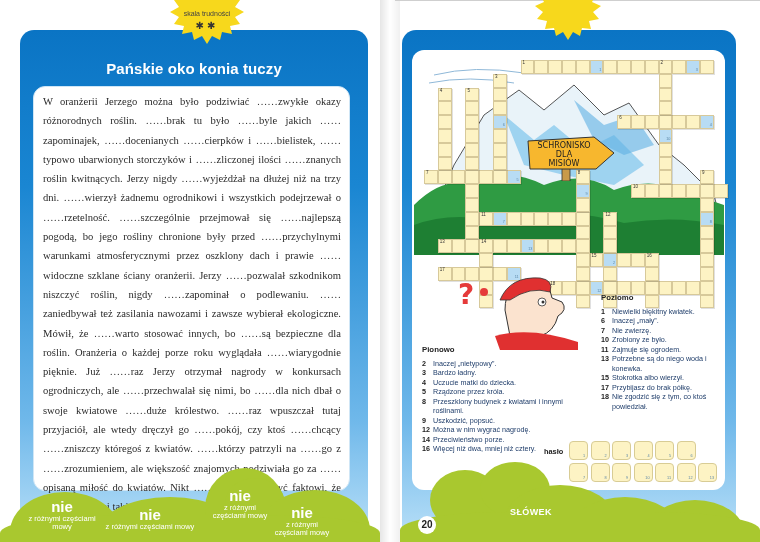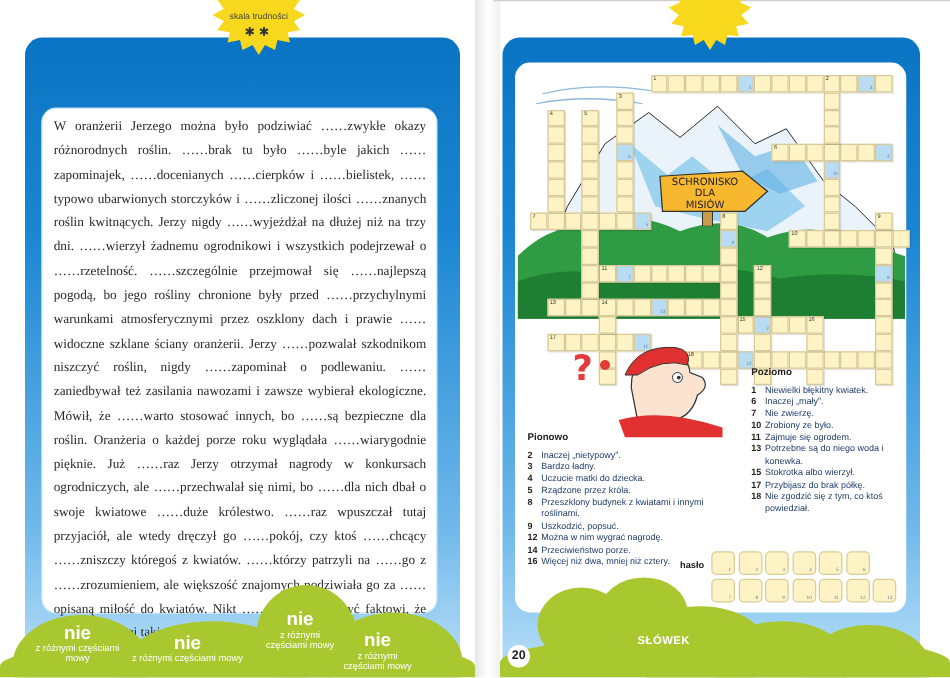--- a/index.html
+++ b/index.html
@@ -83,20 +83,21 @@
   <div class="lp-frame"></div>
 
   <div class="badge-star">
     <svg width="90" height="56" viewBox="0 0 90 56">
       <polygon fill="#f7d81c" points="45,56 40,48 32,52 30,44 20,46 22,38 12,36 17,29 8,24 17,19 12,12 22,10 20,2 45,2 70,2 68,10 78,12 73,19 82,24 73,29 78,36 68,38 70,46 60,44 58,52 50,48"></polygon>
     </svg>
   </div>
   <div class="badge-label">skala trudności</div>
   <div class="badge-stars">✱✱</div>
 
+  <div class="lp-title">Pańskie oko konia tuczy</div>
   <div class="lp-textbox"></div>
   <div class="lp-text">
     <span>W oranżerii Jerzego można było podziwiać ……zwykłe okazy różnorodnych roślin. ……brak tu było ……byle jakich ……zapominajek, ……docenianych ……cierpków i ……bielistek, ……typowo ubarwionych storczyków i ……zliczonej ilości ……znanych roślin kwitnących. Jerzy nigdy ……wyjeżdżał na dłużej niż na trzy dni. ……wierzył żadnemu ogrodnikowi i wszystkich podejrzewał o ……rzetelność. ……szczególnie przejmował się ……najlepszą pogodą, bo jego rośliny chronione były przed ……przychylnymi warunkami atmosferycznymi przez oszklony dach i prawie ……widoczne szklane ściany oranżerii. Jerzy ……pozwalał szkodnikom niszczyć roślin, nigdy ……zapominał o podlewaniu. ……zaniedbywał też zasilania nawozami i zawsze wybierał ekologiczne. Mówił, że ……warto stosować innych, bo ……są bezpieczne dla roślin. Oranżeria o każdej porze roku wyglądała ……wiarygodnie pięknie. Już ……raz Jerzy otrzymał nagrody w konkursach ogrodniczych, ale ……przechwalał się nimi, bo ……dla nich dbał o swoje kwiatowe ……duże królestwo. ……raz wpuszczał tutaj przyjaciół, ale wtedy dręczył go ……pokój, czy ktoś ……chcący ……zniszczy któregoś z kwiatów. ……którzy patrzyli na ……go z ……zrozumieniem, ale większość znajomych podziwiała go za ……opisaną miłość do kwiatów. Nikt ……mógł zaprzeczyć faktowi, że ……ma drugiej takiej oranżerii, jak oranżeria Jerzego.</span>
     <span class="last">Pańskie oko konia tuczy.</span>
   </div>
 
   <div>
     <div class="cloud" style="left:10px;top:492px;width:110px;height:80px;"></div>
     <div class="cloud" style="left:95px;top:497px;width:150px;height:80px;"></div>
     <div class="cloud" style="left:205px;top:468px;width:80px;height:80px;"></div>
@@ -487,16 +488,16 @@
     </div>
 
   <div>
     <div class="cloud" style="left:30px;top:470px;width:70px;height:60px;"></div>
     <div class="cloud" style="left:80px;top:462px;width:70px;height:55px;"></div>
     <div class="cloud" style="left:105px;top:485px;width:110px;height:70px;"></div>
     <div class="cloud" style="left:170px;top:497px;width:110px;height:70px;"></div>
     <div class="cloud" style="left:245px;top:500px;width:100px;height:70px;"></div>
     <div class="cloud" style="left:0px;top:512px;width:360px;height:60px;border-radius:30% 30% 0 0;"></div>
   </div>
-  <div class="page-num" style="left:6px;top:516px;">20</div>
+  <div class="page-num" style="left:18px;top:516px;">20</div>
   <div class="footer-text" style="left:110px;top:507px;font-size:9px;">SŁÓWEK</div>
   <div class="footer-text" style="left:110px;top:522px;font-size:8.5px;margin-top:28px;">SZUKAJ W DYKTANDZIE</div>
 </div>
 
 </body></html>

